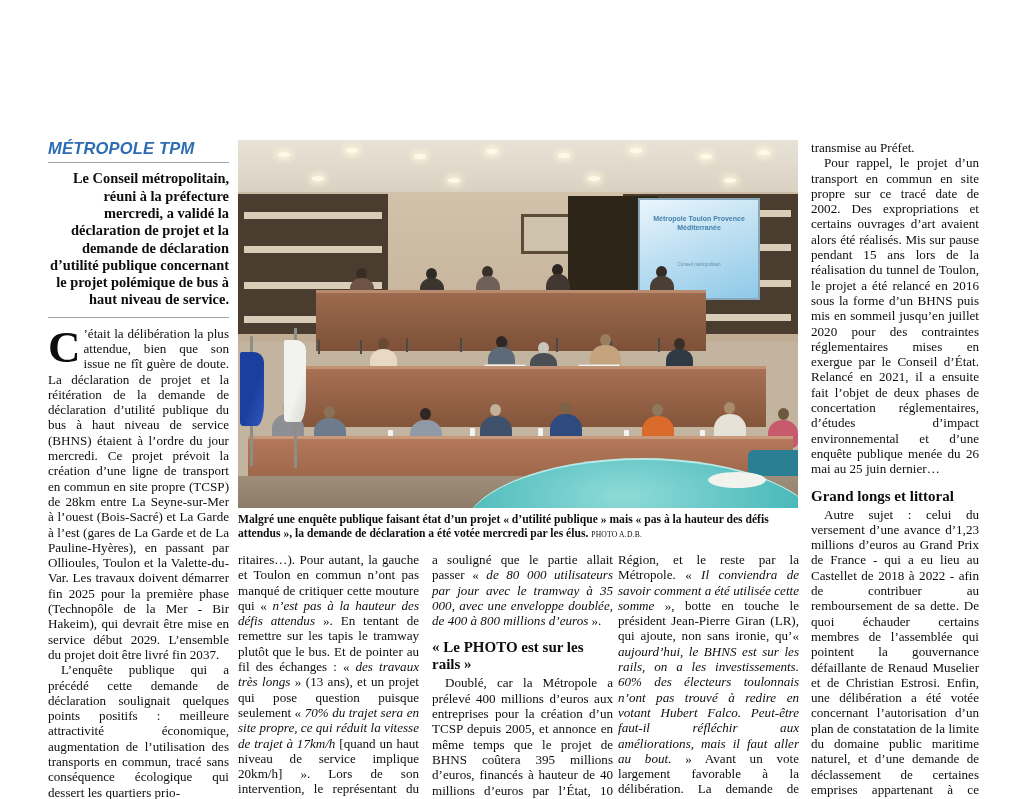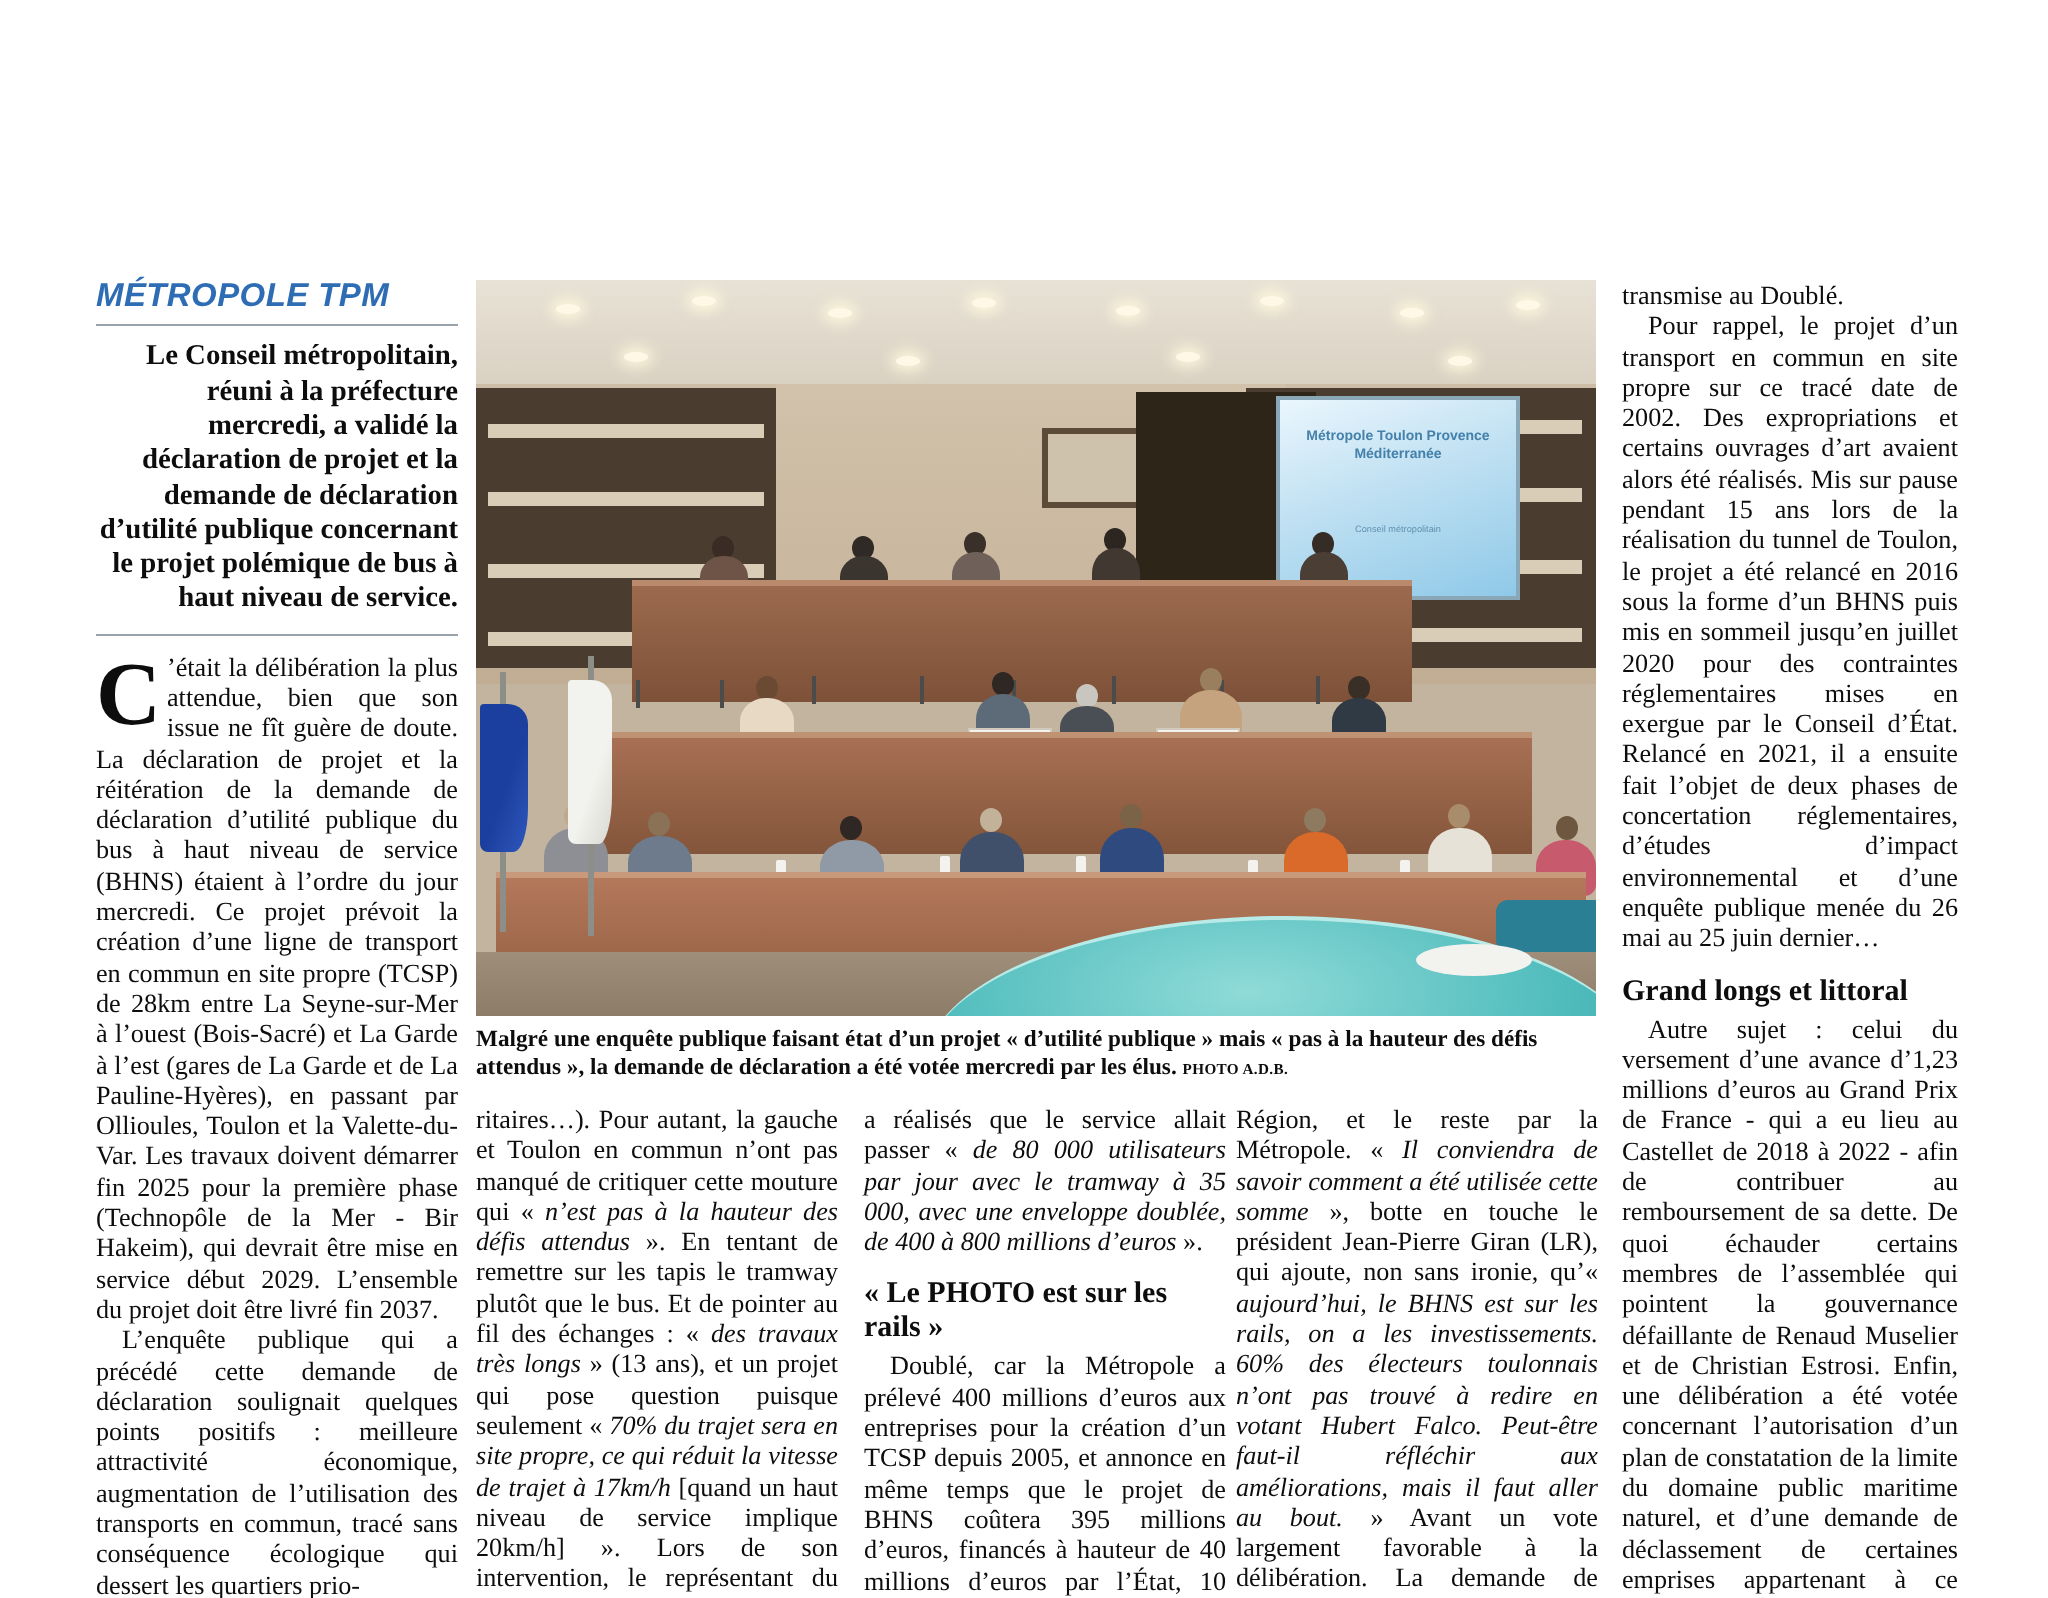--- a/index.html
+++ b/index.html
@@ -122,21 +122,21 @@
     font-family: "Liberation Serif", serif;
     font-weight: bold;
     font-size: 11.6px;
     line-height: 13.6px;
     margin-top: 5px;
     text-align: left;
   }
   .photo-credit {
     font-size: 7.6px;
     letter-spacing: 0.2px;
-    font-weight: bold;
+    font-weight: normal;
   }
 
   
   #col2 { left: 238px; top: 552px; width: 181px; }
   #col3 { left: 432px; top: 552px; width: 181px; }
   #col4 { left: 618px; top: 552px; width: 181px; }
   #col5 { left: 811px; top: 140px; width: 168px; }
 
   .subhead {
     font-family: "Liberation Serif", serif;
@@ -399,30 +399,30 @@
       <div class="ph-table-sheet"></div>
     </div>
     <div class="caption"><span>Malgré une enquête publique faisant état d’un projet « d’utilité publique » mais « pas à la hauteur des défis attendus », la demande de déclaration a été votée mercredi par les élus.</span> <span class="photo-credit">PHOTO A.D.B.</span></div>
   </div>
 
   <div class="col col-body" id="col2">
     <p class="noindent"><span>ritaires…). Pour autant, la gauche et Toulon en commun n’ont pas manqué de critiquer cette mouture qui « </span><em>n’est pas à la hauteur des défis attendus</em><span> ». En tentant de remettre sur les tapis le tramway plutôt que le bus. Et de pointer au fil des échanges : « </span><em>des travaux très longs</em><span> » (13 ans), et un projet qui pose question puisque seulement « </span><em>70% du trajet sera en site propre, ce qui réduit la vitesse de trajet à 17km/h</em><span> [quand un haut niveau de service implique 20km/h] ». Lors de son intervention, le représentant du RN</span></p>
   </div>
 
   <div class="col col-body" id="col3">
-    <p class="noindent"><span>a réalisés que le service allait passer « </span><em>de 80 000 utilisateurs par jour avec le tramway à 35 000, avec une enveloppe doublée, de 400 à 800 millions d’euros</em><span> ».</span></p>
+    <p class="noindent"><span>a souligné que le partie allait passer « </span><em>de 80 000 utilisateurs par jour avec le tramway à 35 000, avec une enveloppe doublée, de 400 à 800 millions d’euros</em><span> ».</span></p>
     <div class="subhead">« Le PHOTO est sur les rails »</div>
     <p>Doublé, car la Métropole a prélevé 400 millions d’euros aux entreprises pour la création d’un TCSP depuis 2005, et annonce en même temps que le projet de BHNS coûtera 395 millions d’euros, financés à hauteur de 40 millions d’euros par l’État, 10 millions par la</p>
   </div>
 
   <div class="col col-body" id="col4">
     <p class="noindent"><span>Région, et le reste par la Métropole. « </span><em>Il conviendra de savoir comment a été utilisée cette somme</em><span> », botte en touche le président Jean-Pierre Giran (LR), qui ajoute, non sans ironie, qu’« </span><em>aujourd’hui, le BHNS est sur les rails, on a les investissements. 60% des électeurs toulonnais n’ont pas trouvé à redire en votant Hubert Falco. Peut-être faut-il réfléchir aux améliorations, mais il faut aller au bout.</em><span> » Avant un vote largement favorable à la délibération. La demande de déclaration d’utilité publique sera ainsi bientôt</span></p>
   </div>
 
   <div class="col col-body" id="col5">
-    <p class="noindent">transmise au Doublé.</p>
+    <p class="noindent">transmise au Préfet.</p>
     <p>Pour rappel, le projet d’un transport en commun en site propre sur ce tracé date de 2002. Des expropriations et certains ouvrages d’art avaient alors été réalisés. Mis sur pause pendant 15 ans lors de la réalisation du tunnel de Toulon, le projet a été relancé en 2016 sous la forme d’un BHNS puis mis en sommeil jusqu’en juillet 2020 pour des contraintes réglementaires mises en exergue par le Conseil d’État. Relancé en 2021, il a ensuite fait l’objet de deux phases de concertation réglementaires, d’études d’impact environnemental et d’une enquête publique menée du 26 mai au 25 juin dernier…</p>
     <div class="subhead">Grand longs et littoral</div>
     <p>Autre sujet : celui du versement d’une avance d’1,23 millions d’euros au Grand Prix de France - qui a eu lieu au Castellet de 2018 à 2022 - afin de contribuer au remboursement de sa dette. De quoi échauder certains membres de l’assemblée qui pointent la gouvernance défaillante de Renaud Muselier et de Christian Estrosi. Enfin, une délibération a été votée concernant l’autorisation d’un plan de constatation de la limite du domaine public maritime naturel, et d’une demande de déclassement de certaines emprises appartenant à ce dernier, dans le cadre du projet Mayol à Pipady, qui prévoit l’aménagement d’une partie du littoral pour relier Mayol au Mourillon.</p>
 
   </div>
 
 </div>
 
 </body></html>

